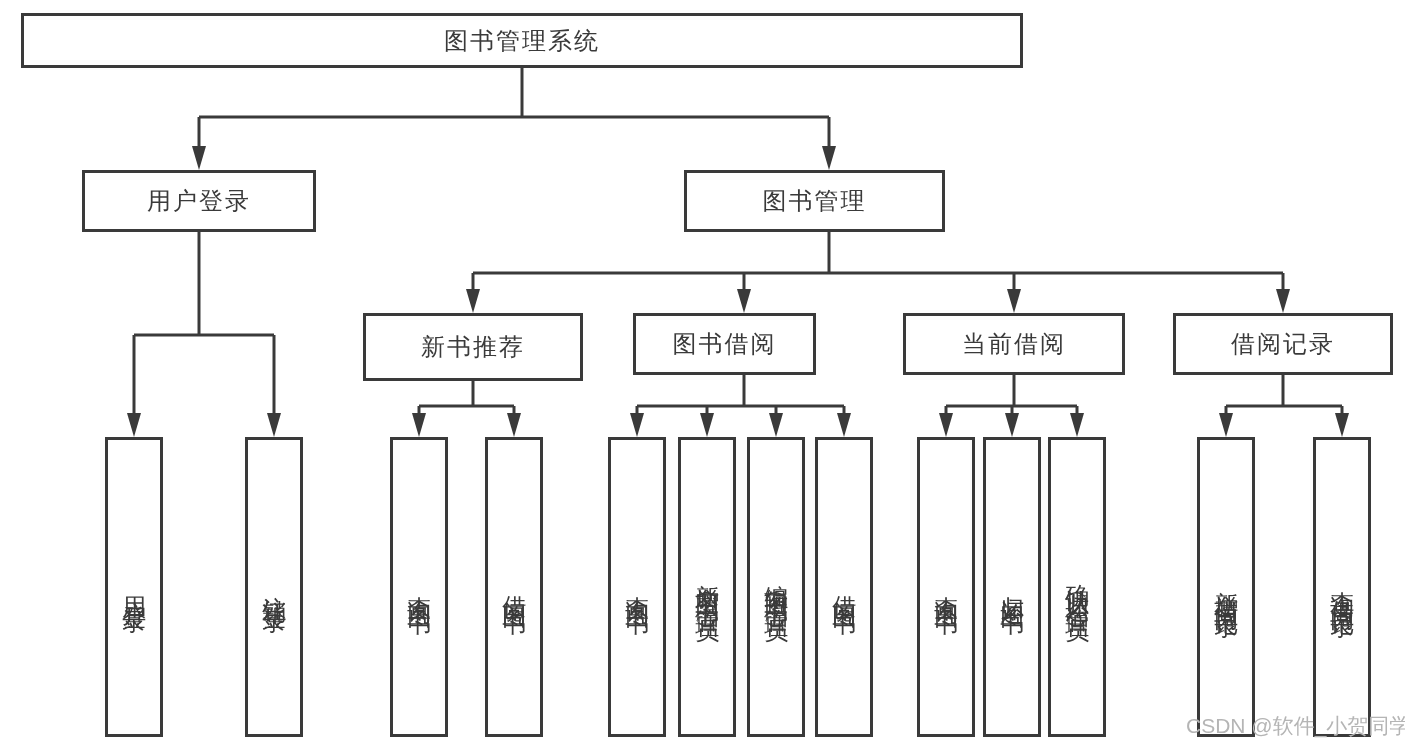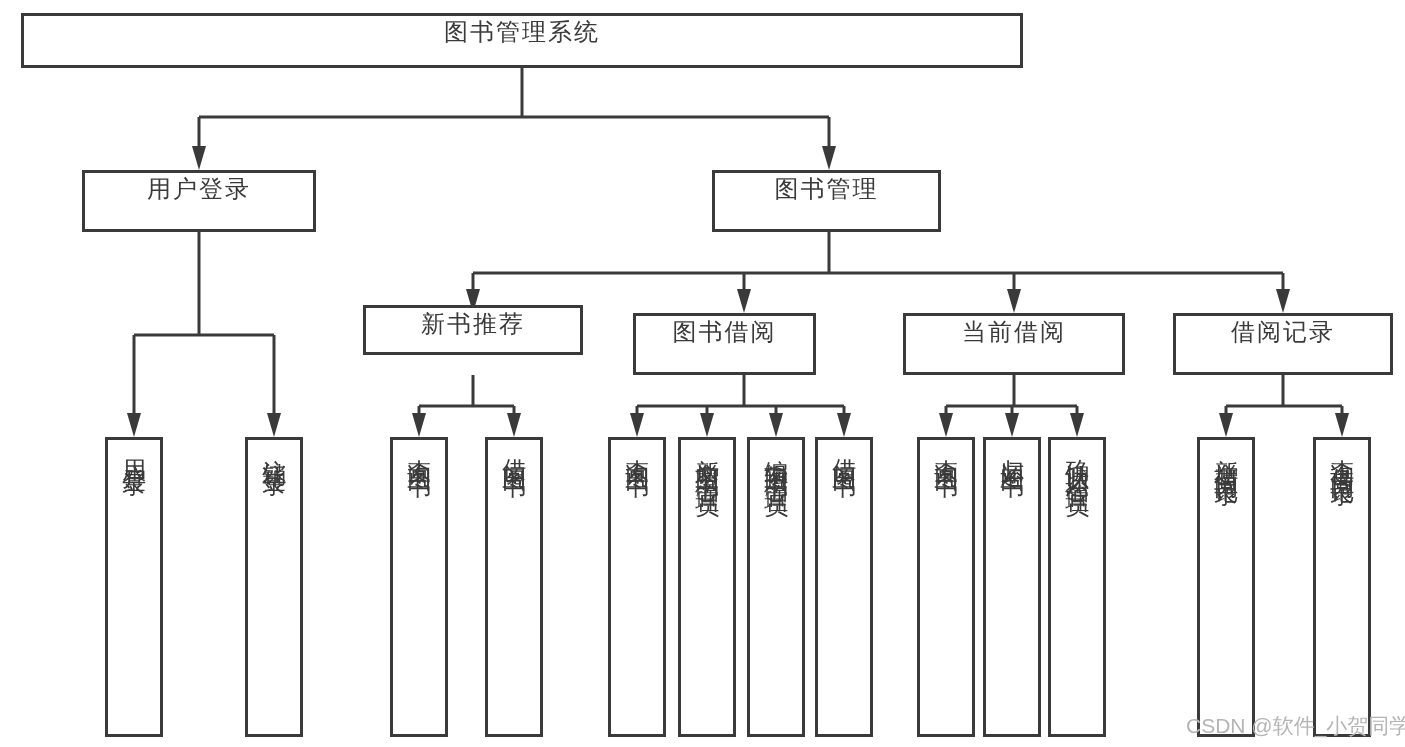--- a/index.html
+++ b/index.html
@@ -20,42 +20,42 @@
     left: 0;
     top: 0;
     z-index: 1;
   }
   .box {
     position: absolute;
     box-sizing: border-box;
     border: 3px solid #3a3a3a;
     background: #ffffff;
     display: flex;
-    align-items: flex-start;
+    align-items: center;
     justify-content: center;
     color: #3a3a3a;
     z-index: 2;
   }
   .h-label {
     font-size: 24px;
     letter-spacing: 2px;
     white-space: nowrap;
   }
   .v-label {
     writing-mode: vertical-rl;
     text-orientation: mixed;
     font-size: 24px;
     letter-spacing: 5px;
     line-height: 1.1;
     white-space: nowrap;
   }
   .root-box   { left: 21px;  top: 13px;  width: 1002px; height: 55px; }
   .l2-user    { left: 82px;  top: 170px; width: 234px;  height: 62px; }
-  .l2-book    { left: 712px; top: 170px; width: 229px;  height: 62px; }
-  .l3-a { left: 363px;  top: 305px; width: 220px; height: 50px; }
+  .l2-book    { left: 684px; top: 170px; width: 261px;  height: 62px; }
+  .l3-a { left: 363px;  top: 313px; width: 220px; height: 68px; }
   .l3-b { left: 633px;  top: 313px; width: 183px; height: 62px; }
   .l3-c { left: 903px;  top: 313px; width: 222px; height: 62px; }
   .l3-d { left: 1173px; top: 313px; width: 220px; height: 62px; }
   .leaf { top: 437px; width: 58px; height: 300px; }
   .leaf-1  { left: 105px; }
   .leaf-2  { left: 245px; }
   .leaf-3  { left: 390px; }
   .leaf-4  { left: 485px; }
   .leaf-5  { left: 608px; }
   .leaf-6  { left: 678px; }

